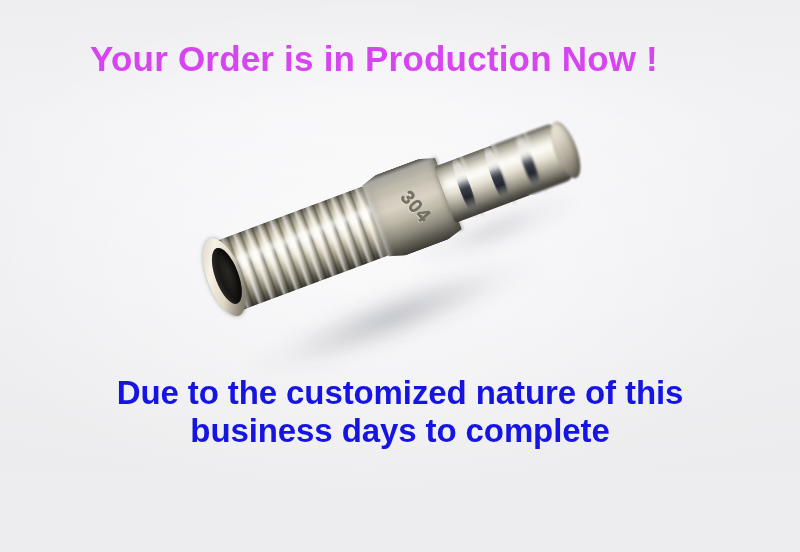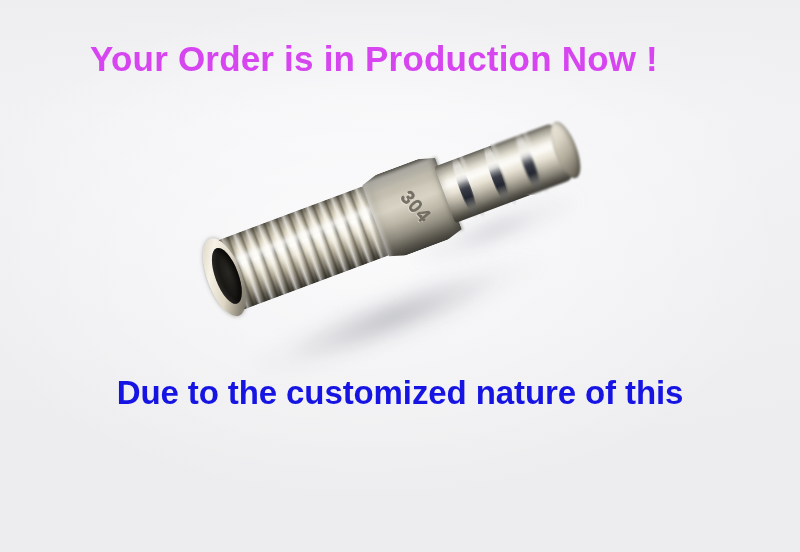--- a/index.html
+++ b/index.html
@@ -384,15 +384,16 @@
       <div class="barb-spec"></div>
       <div class="barb-tip"></div>
 
       <div class="dof"></div>
       <div class="dof-near"></div>
     </div>
   </div>
 
   <div class="body-copy">
     <span class="line">Due to the customized nature of this</span>
+    <span class="line">business days to complete</span>
   </div>
 
 </div>
 
 </body></html>

